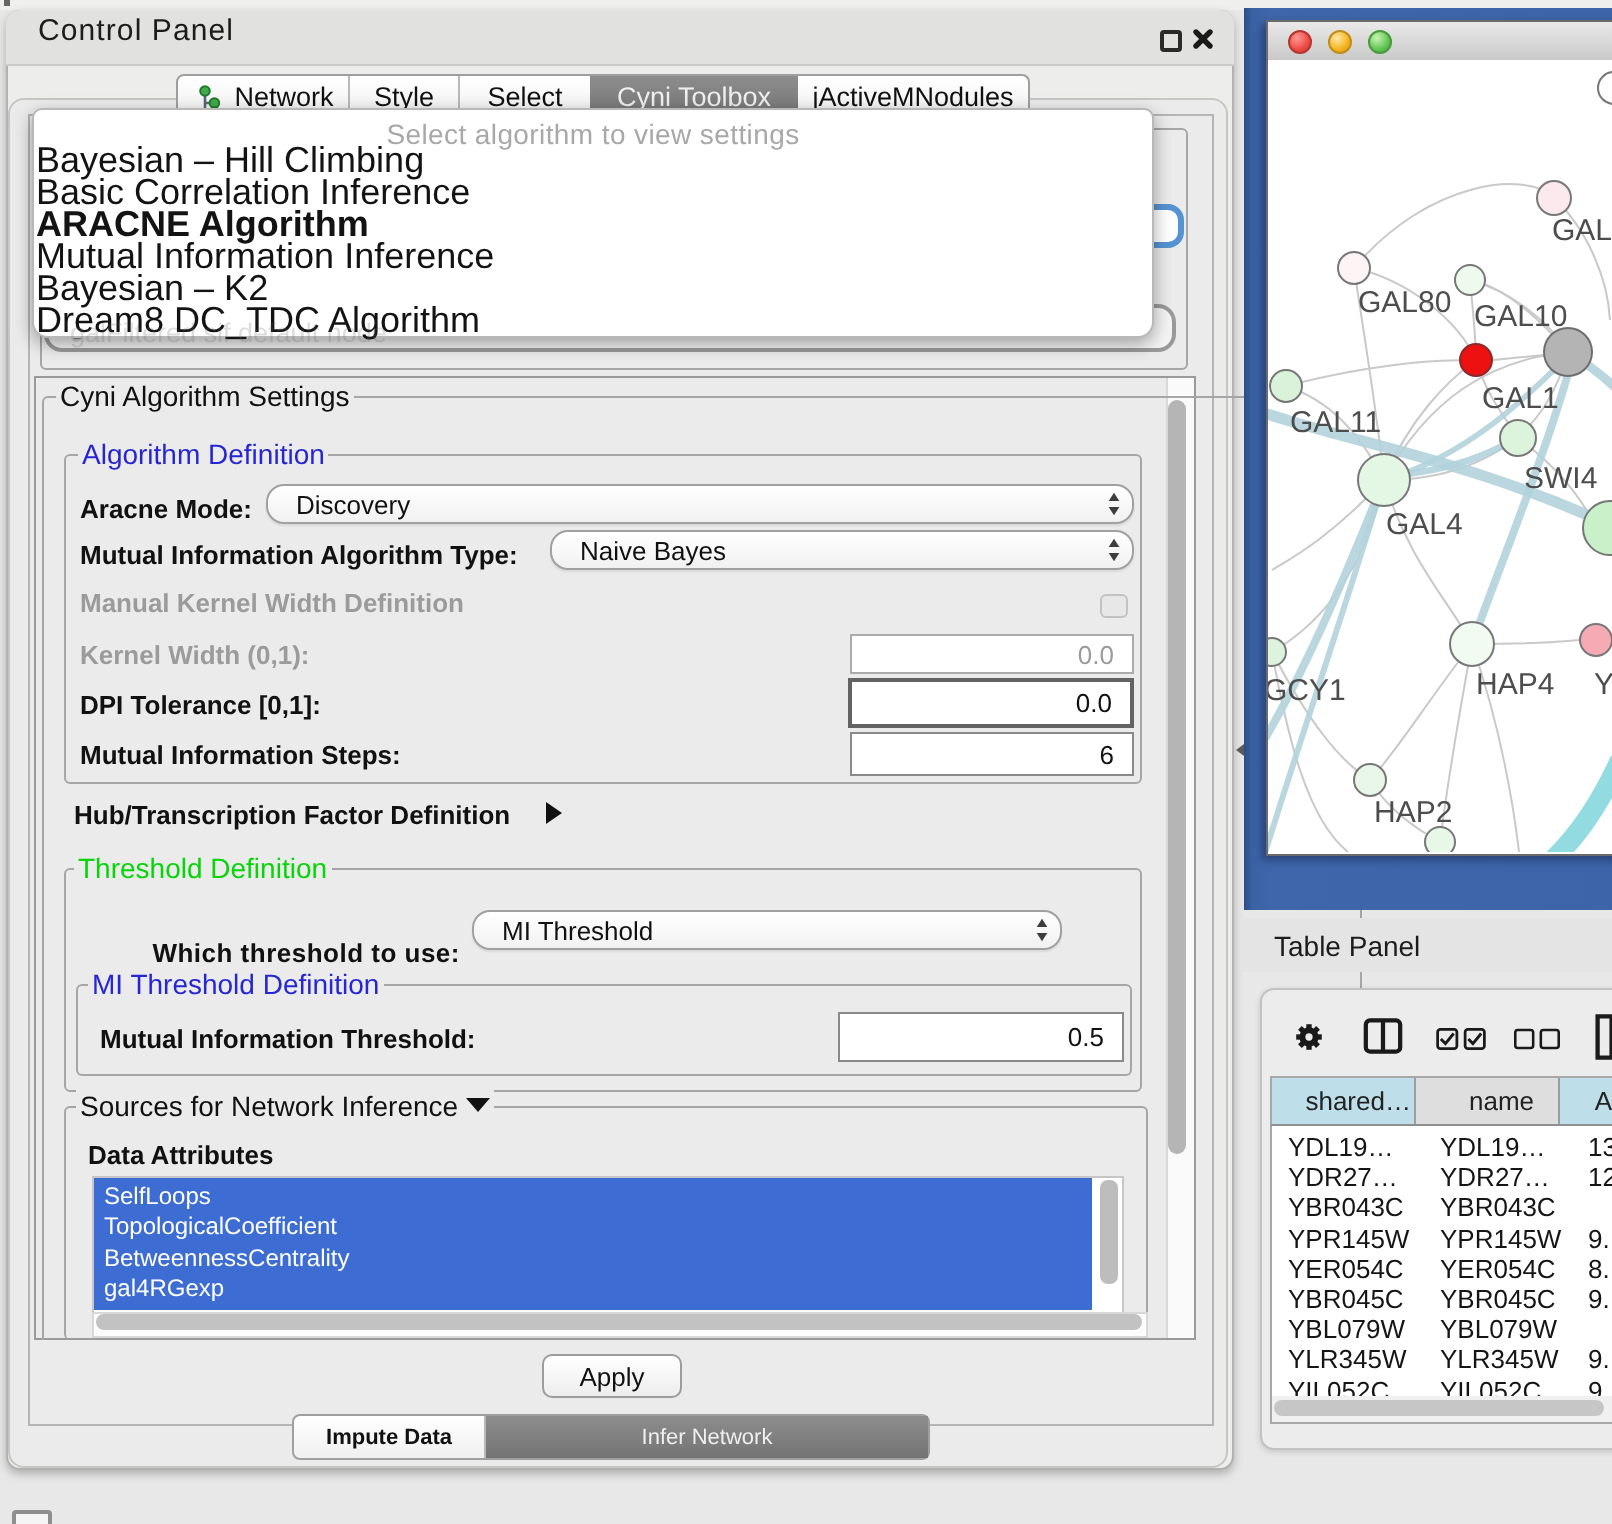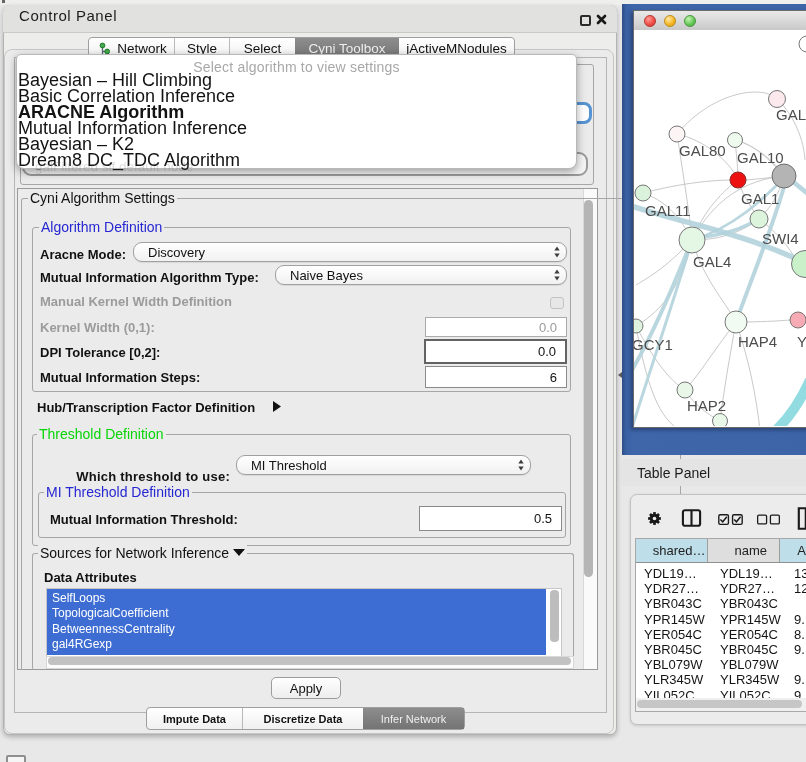--- a/index.html
+++ b/index.html
@@ -82,21 +82,21 @@
     <span class="tx">Naive Bayes</span>
  <svg class="stp" viewBox="0 0 7 14">
       <path d="M3.5 0.5 L6.6 5.2 L0.4 5.2 Z" fill="#3d3d3d"></path>
       <path d="M3.5 13.5 L6.6 8.8 L0.4 8.8 Z" fill="#3d3d3d"></path>
     </svg>
 </div>
 <div class="lbl abs dis" style="left:40px;top:294px;">Manual Kernel Width Definition</div>
 <div class="abs" style="left:550px;top:297px;width:12px;height:10px;background:#e7e7e7;border:1px solid #c2c2c2;border-radius:3px;"></div>
 <div class="lbl abs dis" style="left:40px;top:320px;">Kernel Width (0,1):</div>
 <div class="fld" style="left:425px;top:317px;width:131px;height:18px;border-color:#ababab;color:#9b9b9b;">0.0</div>
-<div class="lbl abs" style="left:40px;top:345px;">DPI Tolerance [0,2]:</div>
+<div class="lbl abs" style="left:40px;top:345px;">DPI Tolerance [0,1]:</div>
 <div class="fld" style="left:424px;top:339px;width:130px;height:21px;border-width:2px;border-color:#636363;">0.0</div>
 <div class="lbl abs" style="left:40px;top:370px;">Mutual Information Steps:</div>
 <div class="fld" style="left:425px;top:366px;width:131px;height:20px;border-color:#8a8a8a;">6</div>
 
 <div class="lbl abs" style="left:37px;top:400px;">Hub/Transcription Factor Definition</div>
 <svg class="abs" style="left:272px;top:400px;" width="10" height="13" viewBox="0 0 10 13">
     <path d="M1 1 L9 6.5 L1 12 Z" fill="#111"></path>
   </svg>
 
 <div class="grp" style="left:32px;top:434px;width:539px;height:112px;box-sizing:border-box;">
@@ -128,21 +128,20 @@
 <div class="abs" style="left:550px;top:590px;width:9px;height:52px;background:#bdbdbd;border-radius:4px;"></div>
 <div class="abs" style="left:48px;top:657px;width:523px;height:8px;background:#c2c2c2;border-radius:4px;"></div>
 
 <div class="abs" style="left:271px;top:677px;width:68px;height:20px;background:linear-gradient(#ffffff,#ededed);
  border:1px solid #9c9c9c;border-radius:5px;display:flex;align-items:center;justify-content:center;
  font-size:13px;color:#111;">Apply</div>
 
 <div class="abs" style="left:146px;top:707px;width:317px;height:21px;background:linear-gradient(#ffffff,#f0f0f0);
  border:1px solid #9f9f9f;border-radius:4px;display:flex;font-size:11px;color:#111;font-weight:bold;">
  <div style="width:95px;display:flex;align-items:center;justify-content:center;border-right:1px solid #b9b9b9;">Impute Data</div>
- <div style="width:120px;display:flex;align-items:center;justify-content:center;">Discretize Data</div>
  <div style="flex:1;display:flex;align-items:center;justify-content:center;background:linear-gradient(#8d8d8d,#747474);color:#efefef;font-weight:normal;">Infer Network</div>
 </div>
 
 <div class="abs" style="left:16px;top:54px;width:561px;height:115px;background:#fff;
  border:1px solid #b8b8b8;border-radius:5px 5px 8px 8px;box-shadow:0 3px 9px rgba(0,0,0,0.35);box-sizing:border-box;"></div>
 <div class="abs" style="left:16px;top:59px;width:561px;text-align:center;font-size:14px;color:#a8a8a8;letter-spacing:0.2px;">Select algorithm to view settings</div>
 <div class="abs" style="left:18px;top:72px;font-size:18px;color:#131313;line-height:16px;">
 Bayesian – Hill Climbing<br>
 Basic Correlation Inference<br>
 <span class="b">ARACNE Algorithm</span><br>

